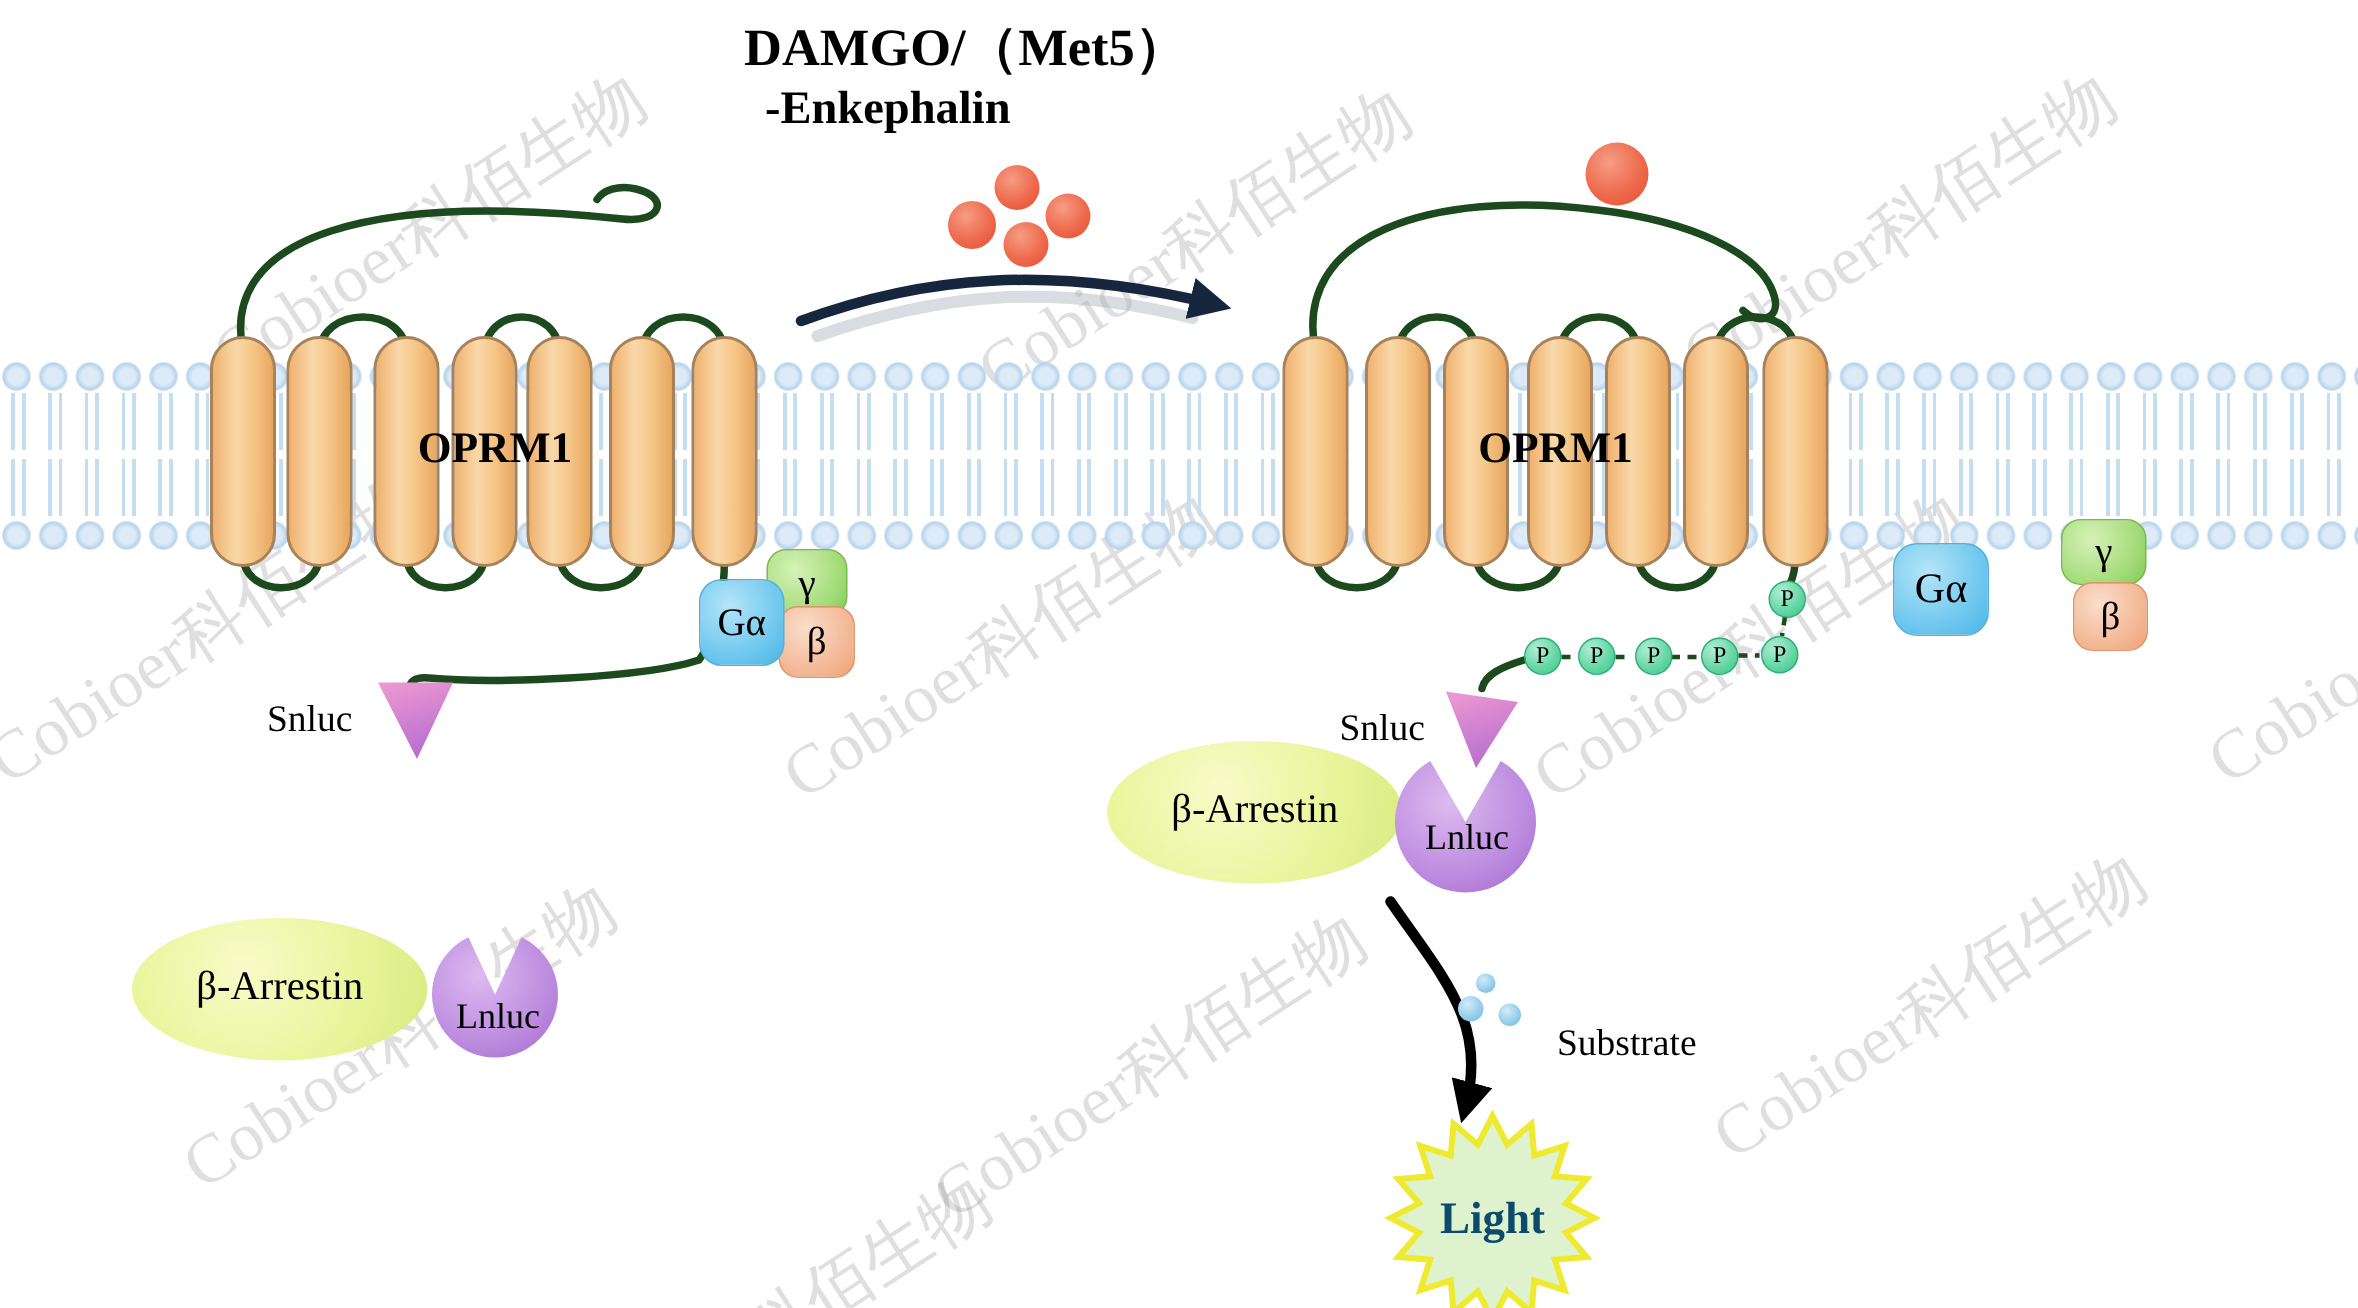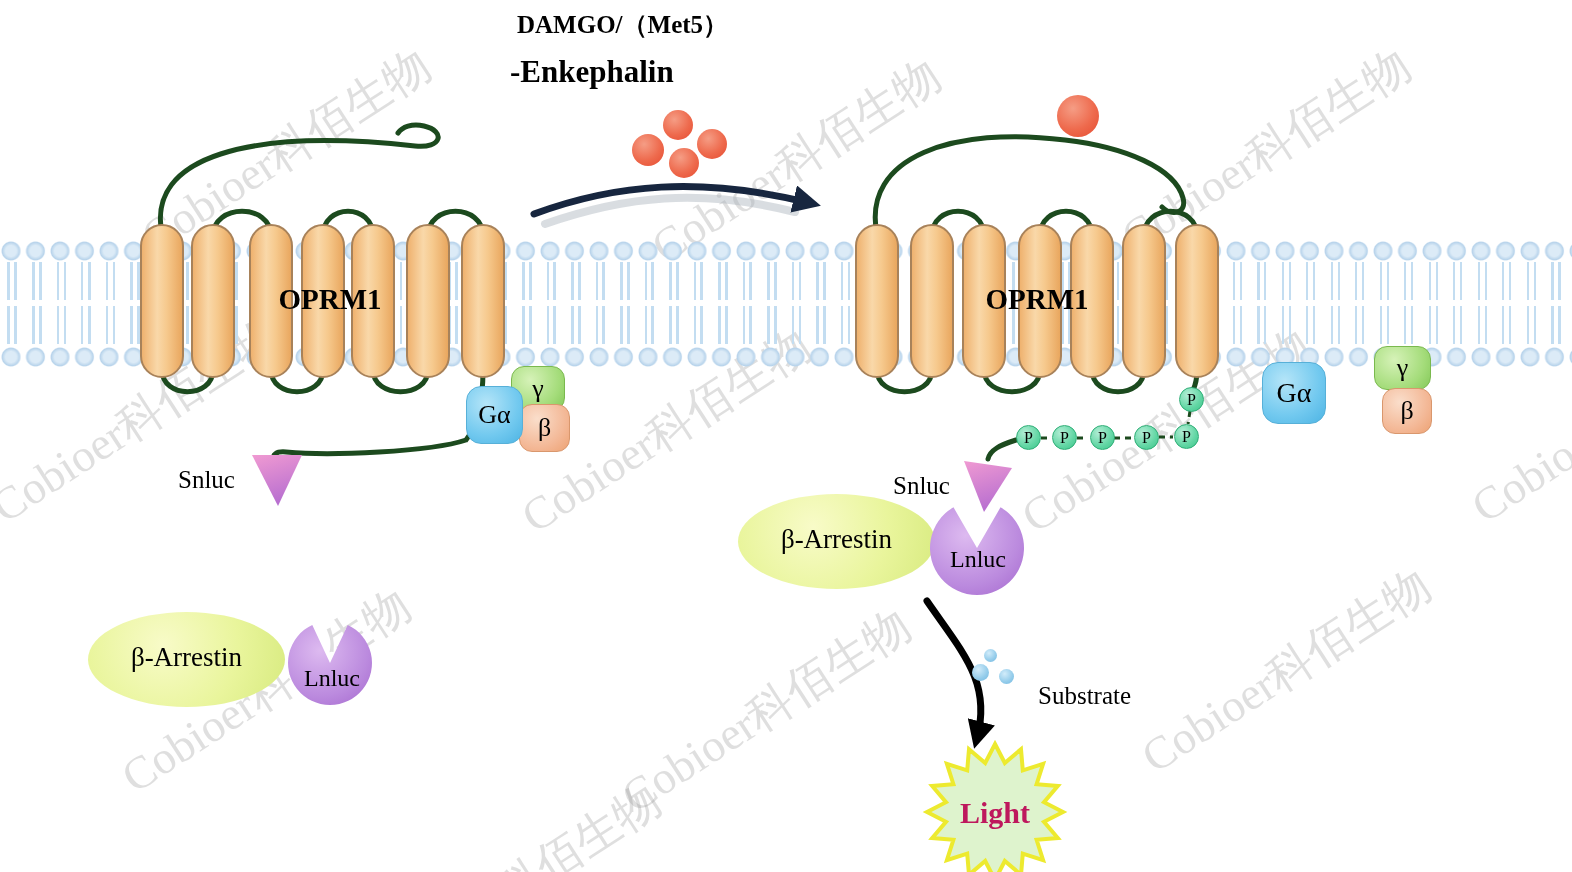--- a/index.html
+++ b/index.html
@@ -158,32 +158,32 @@
   <div class="pcirc" style="left:1174px;top:424px">P</div>
   <div class="pcirc" style="left:1134px;top:425px">P</div>
   <div class="pcirc" style="left:1090px;top:425px">P</div>
   <div class="pcirc" style="left:1052px;top:425px">P</div>
   <div class="pcirc" style="left:1016px;top:425px">P</div>
 
   <div class="sub" style="left:984px;top:649px;width:13px;height:13px"></div>
   <div class="sub" style="left:972px;top:664px;width:17px;height:17px"></div>
   <div class="sub" style="left:999px;top:669px;width:15px;height:15px"></div>
 
-  <div class="label bold" style="left:517px;top:8px;font-size:25px">DAMGO/（Met5）</div>
+  <div class="label bold" style="left:496px;top:8px;font-size:35px">DAMGO/（Met5）</div>
   <div class="label bold" style="left:510px;top:54px;font-size:31px">-Enkephalin</div>
 
   <div class="label bold center" style="left:240px;top:283px;width:180px;font-size:29px">OPRM1</div>
   <div class="label bold center" style="left:947px;top:283px;width:180px;font-size:29px">OPRM1</div>
 
   <div class="label" style="left:178px;top:466px;font-size:25px">Snluc</div>
   <div class="label" style="left:893px;top:472px;font-size:25px">Snluc</div>
 
   <div class="label center" style="left:88px;top:642px;width:197px;font-size:27px">β-Arrestin</div>
   <div class="label center" style="left:738px;top:524px;width:197px;font-size:27px">β-Arrestin</div>
 
   <div class="label center" style="left:291px;top:665px;width:82px;font-size:24px">Lnluc</div>
   <div class="label center" style="left:937px;top:546px;width:82px;font-size:24px">Lnluc</div>
 
   <div class="label" style="left:1038px;top:682px;font-size:25px">Substrate</div>
 
-  <div class="label bold center" style="left:943px;top:796px;width:104px;font-size:30px;color:#be185d">Light</div>
+  <div class="label bold center" style="left:943px;top:796px;width:104px;font-size:30px;color:#0c4a6e">Light</div>
 
 </div>
 
 </body></html>

